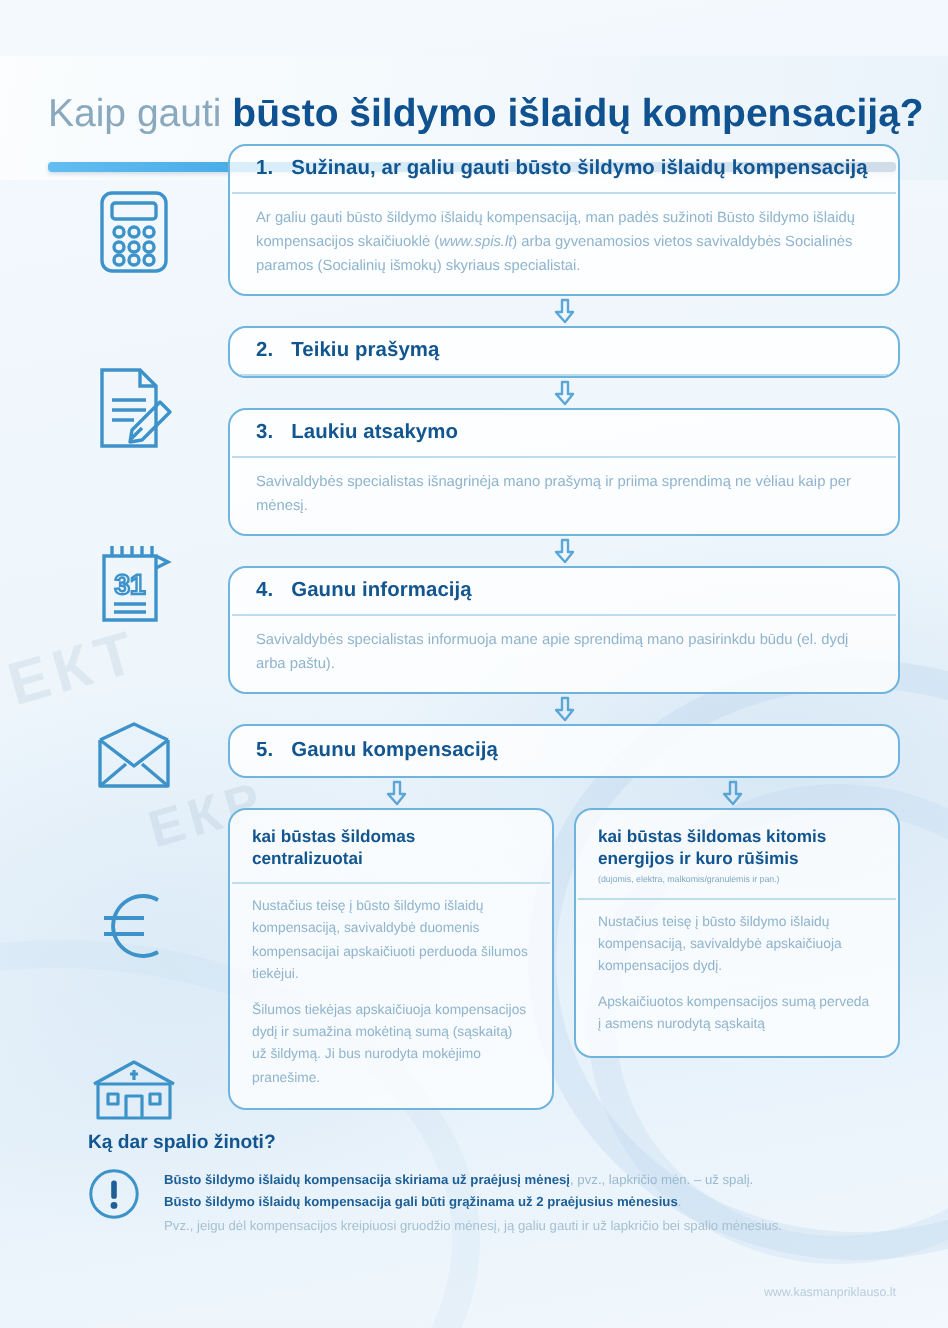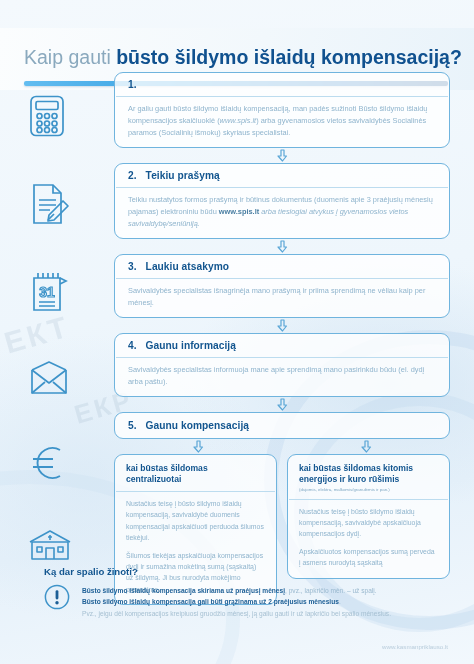--- a/index.html
+++ b/index.html
@@ -55,21 +55,21 @@
   .accent-bar {
     position: absolute; left: 24px; top: 53px; width: 424px; height: 5px;
     border-radius: 2px;
     background: linear-gradient(90deg, #63bdf0 0%, #3ba3e3 35%, #1f73be 78%, #17538f 100%);
     box-shadow: 0 1px 2px rgba(20,70,120,.18);
   }
 
   
   .rail { position: absolute; left: 28px; top: 72px; width: 78px; }
   .rail-icon {
-    width: 78px; display: flex; align-items: center; justify-content: flex-start;
+    width: 78px; display: flex; align-items: center; justify-content: center;
   }
   .rail-icon svg { display: block; }
 
   
   .steps { position: absolute; left: 114px; top: 72px; width: 336px; }
 
   .card {
     border: 1.3px solid #6fb4de;
     border-radius: 9px;
     background: rgba(255,255,255,.80);
@@ -218,38 +218,38 @@
       <path d="M22 7v5M20 9h4"></path>
     </svg>
   </div>
 </div>
 
 <div class="steps">
 
   <div class="card">
     <div class="card-head">
       <span class="num">1.</span>
+      <span>Sužinau, ar galiu gauti būsto šildymo išlaidų kompensaciją</span>
     </div>
     <div class="card-sep"></div>
     <div class="card-body"><span>Ar galiu gauti būsto šildymo išlaidų kompensaciją, man padės sužinoti Būsto šildymo išlaidų kompensacijos skaičiuoklė (</span><i>www.spis.lt</i><span>) arba gyvenamosios vietos savivaldybės Socialinės paramos (Socialinių išmokų) skyriaus specialistai.</span></div>
   </div>
 
   <div class="arrow">
     <svg width="11" height="13" viewBox="0 0 11 13" fill="none" stroke="#5aa6d6" stroke-width="1.2" stroke-linejoin="round">
         <path d="M4 1h3v6h2.5L5.5 12 1 7h3z"></path>
       </svg>
   </div>
 
   <div class="card">
     <div class="card-head">
       <span class="num">2.</span>
       <span>Teikiu prašymą</span>
     </div>
     <div class="card-sep"></div>
-    <div class="card-body"><span>Teikiu nustatytos formos prašymą ir būtinus dokumentus (duomenis apie 3 praėjusių mėnesių pajamas) elektroniniu būdu </span><b>www.spis.lt</b><i> arba tiesiogiai atvykus į gyvenamosios vietos savivaldybę/seniūniją.</i></div>
   </div>
 
   <div class="arrow">
     <svg width="11" height="13" viewBox="0 0 11 13" fill="none" stroke="#5aa6d6" stroke-width="1.2" stroke-linejoin="round">
         <path d="M4 1h3v6h2.5L5.5 12 1 7h3z"></path>
       </svg>
   </div>
 
   <div class="card">
     <div class="card-head">

